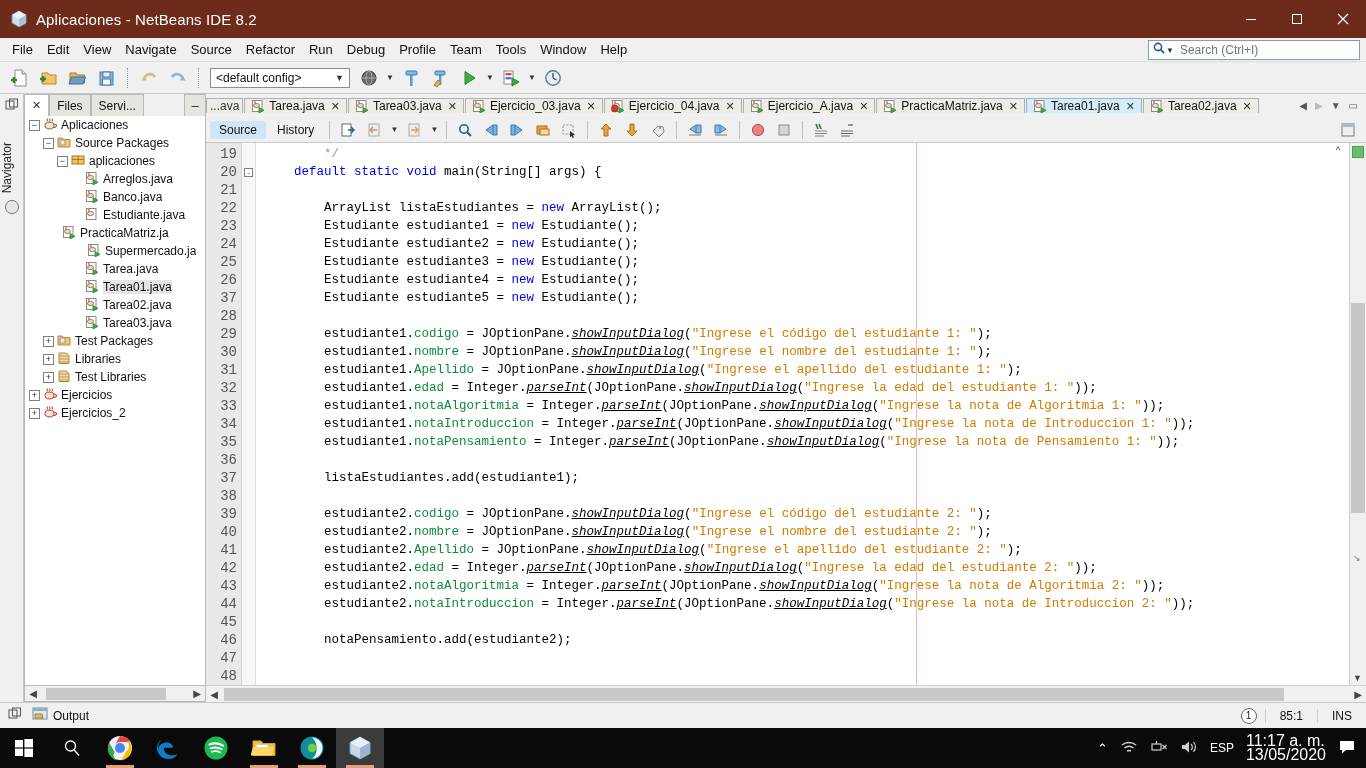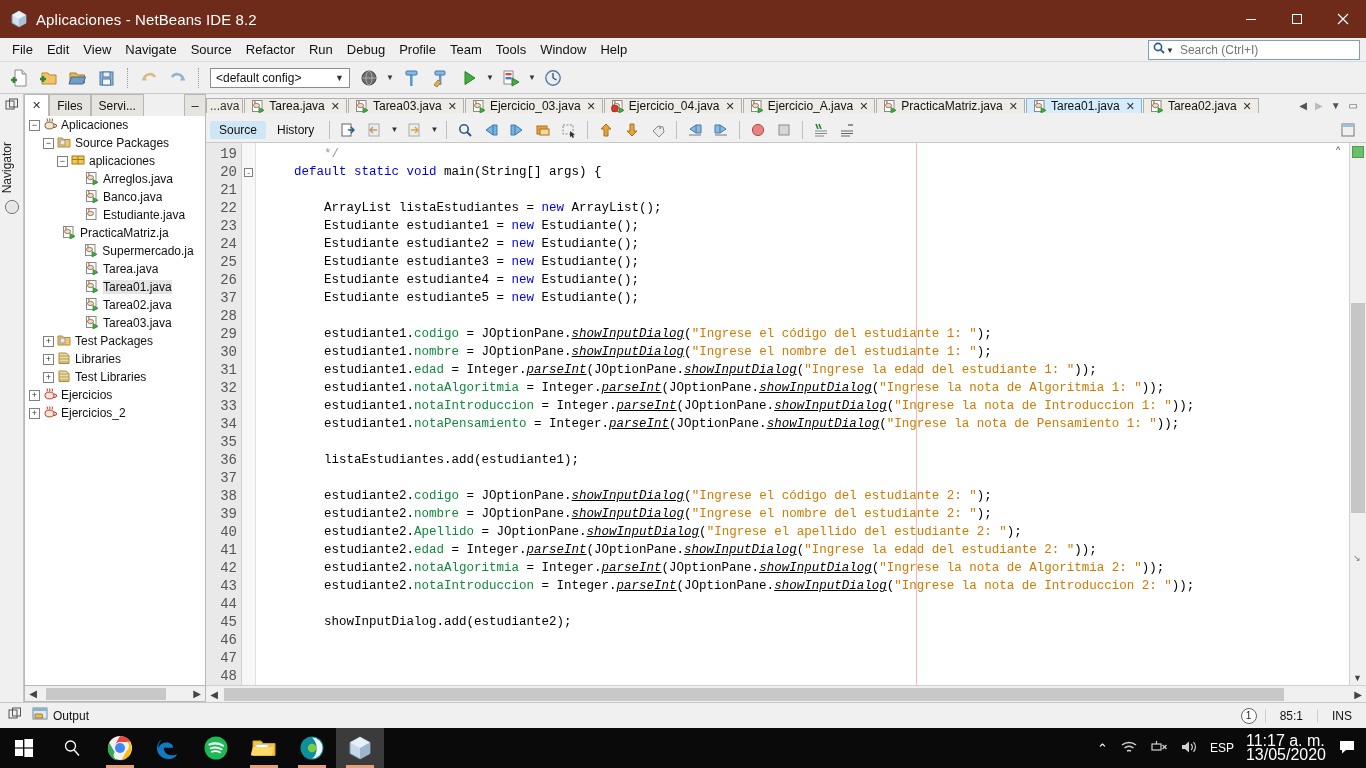--- a/index.html
+++ b/index.html
@@ -462,21 +462,21 @@
           <div class="tnode" style="padding-left: 23px;">
             <span class="exp none"></span>
             <span class="ico"><svg width="14" height="14" viewBox="0 0 14 14">
                 <rect x="1.5" y="1.5" width="9.5" height="11" fill="#fdfdfd" stroke="#8a8a8a"></rect>
                 <path d="M3.5 4.5 q1.5 -1.5 0 -2.5" stroke="#c0392b" fill="none"></path>
                 <ellipse cx="5.5" cy="6.5" rx="3" ry="2.1" fill="#e8ddcd" stroke="#8a5a2b" stroke-width=".8"></ellipse>
                 <path d="M8 8.5 l5 2.8 -5 2.8z" fill="#3fae3f" stroke="#2a7f2a" stroke-width=".7"></path>
               </svg></span>
             <span class="lbl">PracticaMatriz.ja</span>
           </div>
-          <div class="tnode" style="padding-left: 34px; justify-content: center;">
+          <div class="tnode" style="padding-left: 48px;">
             <span class="exp none"></span>
             <span class="ico"><svg width="14" height="14" viewBox="0 0 14 14">
                 <rect x="1.5" y="1.5" width="9.5" height="11" fill="#fdfdfd" stroke="#8a8a8a"></rect>
                 <path d="M3.5 4.5 q1.5 -1.5 0 -2.5" stroke="#c0392b" fill="none"></path>
                 <ellipse cx="5.5" cy="6.5" rx="3" ry="2.1" fill="#e8ddcd" stroke="#8a5a2b" stroke-width=".8"></ellipse>
                 <path d="M8 8.5 l5 2.8 -5 2.8z" fill="#3fae3f" stroke="#2a7f2a" stroke-width=".7"></path>
               </svg></span>
             <span class="lbl">Supermercado.ja</span>
           </div>
           <div class="tnode" style="padding-left: 46px;">
@@ -870,35 +870,36 @@
             <div class="line">&nbsp;</div>
             <div class="line"><span class="pl">        ArrayList listaEstudiantes = </span><span class="kw">new </span><span class="pl">ArrayList();</span></div>
             <div class="line"><span class="pl">        Estudiante estudiante1 = </span><span class="kw">new </span><span class="pl">Estudiante();</span></div>
             <div class="line"><span class="pl">        Estudiante estudiante2 = </span><span class="kw">new </span><span class="pl">Estudiante();</span></div>
             <div class="line"><span class="pl">        Estudiante estudiante3 = </span><span class="kw">new </span><span class="pl">Estudiante();</span></div>
             <div class="line"><span class="pl">        Estudiante estudiante4 = </span><span class="kw">new </span><span class="pl">Estudiante();</span></div>
             <div class="line"><span class="pl">        Estudiante estudiante5 = </span><span class="kw">new </span><span class="pl">Estudiante();</span></div>
             <div class="line">&nbsp;</div>
             <div class="line"><span class="pl">        estudiante1.</span><span class="fld">codigo</span><span class="pl"> = JOptionPane.</span><span class="mth">showInputDialog</span><span class="pl">(</span><span class="str">"Ingrese el código del estudiante 1: "</span><span class="pl">);</span></div>
             <div class="line"><span class="pl">        estudiante1.</span><span class="fld">nombre</span><span class="pl"> = JOptionPane.</span><span class="mth">showInputDialog</span><span class="pl">(</span><span class="str">"Ingrese el nombre del estudiante 1: "</span><span class="pl">);</span></div>
+            <div class="line"><span class="pl">        estudiante1.</span><span class="fld">Apellido</span><span class="pl"> = JOptionPane.</span><span class="mth">showInputDialog</span><span class="pl">(</span><span class="str">"Ingrese el apellido del estudiante 1: "</span><span class="pl">);</span></div>
             <div class="line"><span class="pl">        estudiante1.</span><span class="fld">edad</span><span class="pl"> = Integer.</span><span class="mth">parseInt</span><span class="pl">(JOptionPane.</span><span class="mth">showInputDialog</span><span class="pl">(</span><span class="str">"Ingrese la edad del estudiante 1: "</span><span class="pl">));</span></div>
             <div class="line"><span class="pl">        estudiante1.</span><span class="fld">notaAlgoritmia</span><span class="pl"> = Integer.</span><span class="mth">parseInt</span><span class="pl">(JOptionPane.</span><span class="mth">showInputDialog</span><span class="pl">(</span><span class="str">"Ingrese la nota de Algoritmia 1: "</span><span class="pl">));</span></div>
             <div class="line"><span class="pl">        estudiante1.</span><span class="fld">notaIntroduccion</span><span class="pl"> = Integer.</span><span class="mth">parseInt</span><span class="pl">(JOptionPane.</span><span class="mth">showInputDialog</span><span class="pl">(</span><span class="str">"Ingrese la nota de Introduccion 1: "</span><span class="pl">));</span></div>
             <div class="line"><span class="pl">        estudiante1.</span><span class="fld">notaPensamiento</span><span class="pl"> = Integer.</span><span class="mth">parseInt</span><span class="pl">(JOptionPane.</span><span class="mth">showInputDialog</span><span class="pl">(</span><span class="str">"Ingrese la nota de Pensamiento 1: "</span><span class="pl">));</span></div>
             <div class="line">&nbsp;</div>
             <div class="line"><span class="pl">        listaEstudiantes.add(estudiante1);</span></div>
             <div class="line">&nbsp;</div>
             <div class="line"><span class="pl">        estudiante2.</span><span class="fld">codigo</span><span class="pl"> = JOptionPane.</span><span class="mth">showInputDialog</span><span class="pl">(</span><span class="str">"Ingrese el código del estudiante 2: "</span><span class="pl">);</span></div>
             <div class="line"><span class="pl">        estudiante2.</span><span class="fld">nombre</span><span class="pl"> = JOptionPane.</span><span class="mth">showInputDialog</span><span class="pl">(</span><span class="str">"Ingrese el nombre del estudiante 2: "</span><span class="pl">);</span></div>
             <div class="line"><span class="pl">        estudiante2.</span><span class="fld">Apellido</span><span class="pl"> = JOptionPane.</span><span class="mth">showInputDialog</span><span class="pl">(</span><span class="str">"Ingrese el apellido del estudiante 2: "</span><span class="pl">);</span></div>
             <div class="line"><span class="pl">        estudiante2.</span><span class="fld">edad</span><span class="pl"> = Integer.</span><span class="mth">parseInt</span><span class="pl">(JOptionPane.</span><span class="mth">showInputDialog</span><span class="pl">(</span><span class="str">"Ingrese la edad del estudiante 2: "</span><span class="pl">));</span></div>
             <div class="line"><span class="pl">        estudiante2.</span><span class="fld">notaAlgoritmia</span><span class="pl"> = Integer.</span><span class="mth">parseInt</span><span class="pl">(JOptionPane.</span><span class="mth">showInputDialog</span><span class="pl">(</span><span class="str">"Ingrese la nota de Algoritmia 2: "</span><span class="pl">));</span></div>
             <div class="line"><span class="pl">        estudiante2.</span><span class="fld">notaIntroduccion</span><span class="pl"> = Integer.</span><span class="mth">parseInt</span><span class="pl">(JOptionPane.</span><span class="mth">showInputDialog</span><span class="pl">(</span><span class="str">"Ingrese la nota de Introduccion 2: "</span><span class="pl">));</span></div>
             <div class="line">&nbsp;</div>
-            <div class="line"><span class="pl">        showInputDialog.add(estudiante2);</span></div>
+            <div class="line"><span class="pl">        notaPensamiento.add(estudiante2);</span></div>
             <div class="line">&nbsp;</div>
           </div>
         <div class="vscroll">
           <span class="up">^</span>
           <div class="sq"></div>
           <div class="thumb"></div>
           <span class="mark">↘</span>
           <span class="dn">▼</span>
         </div>
       </div>

